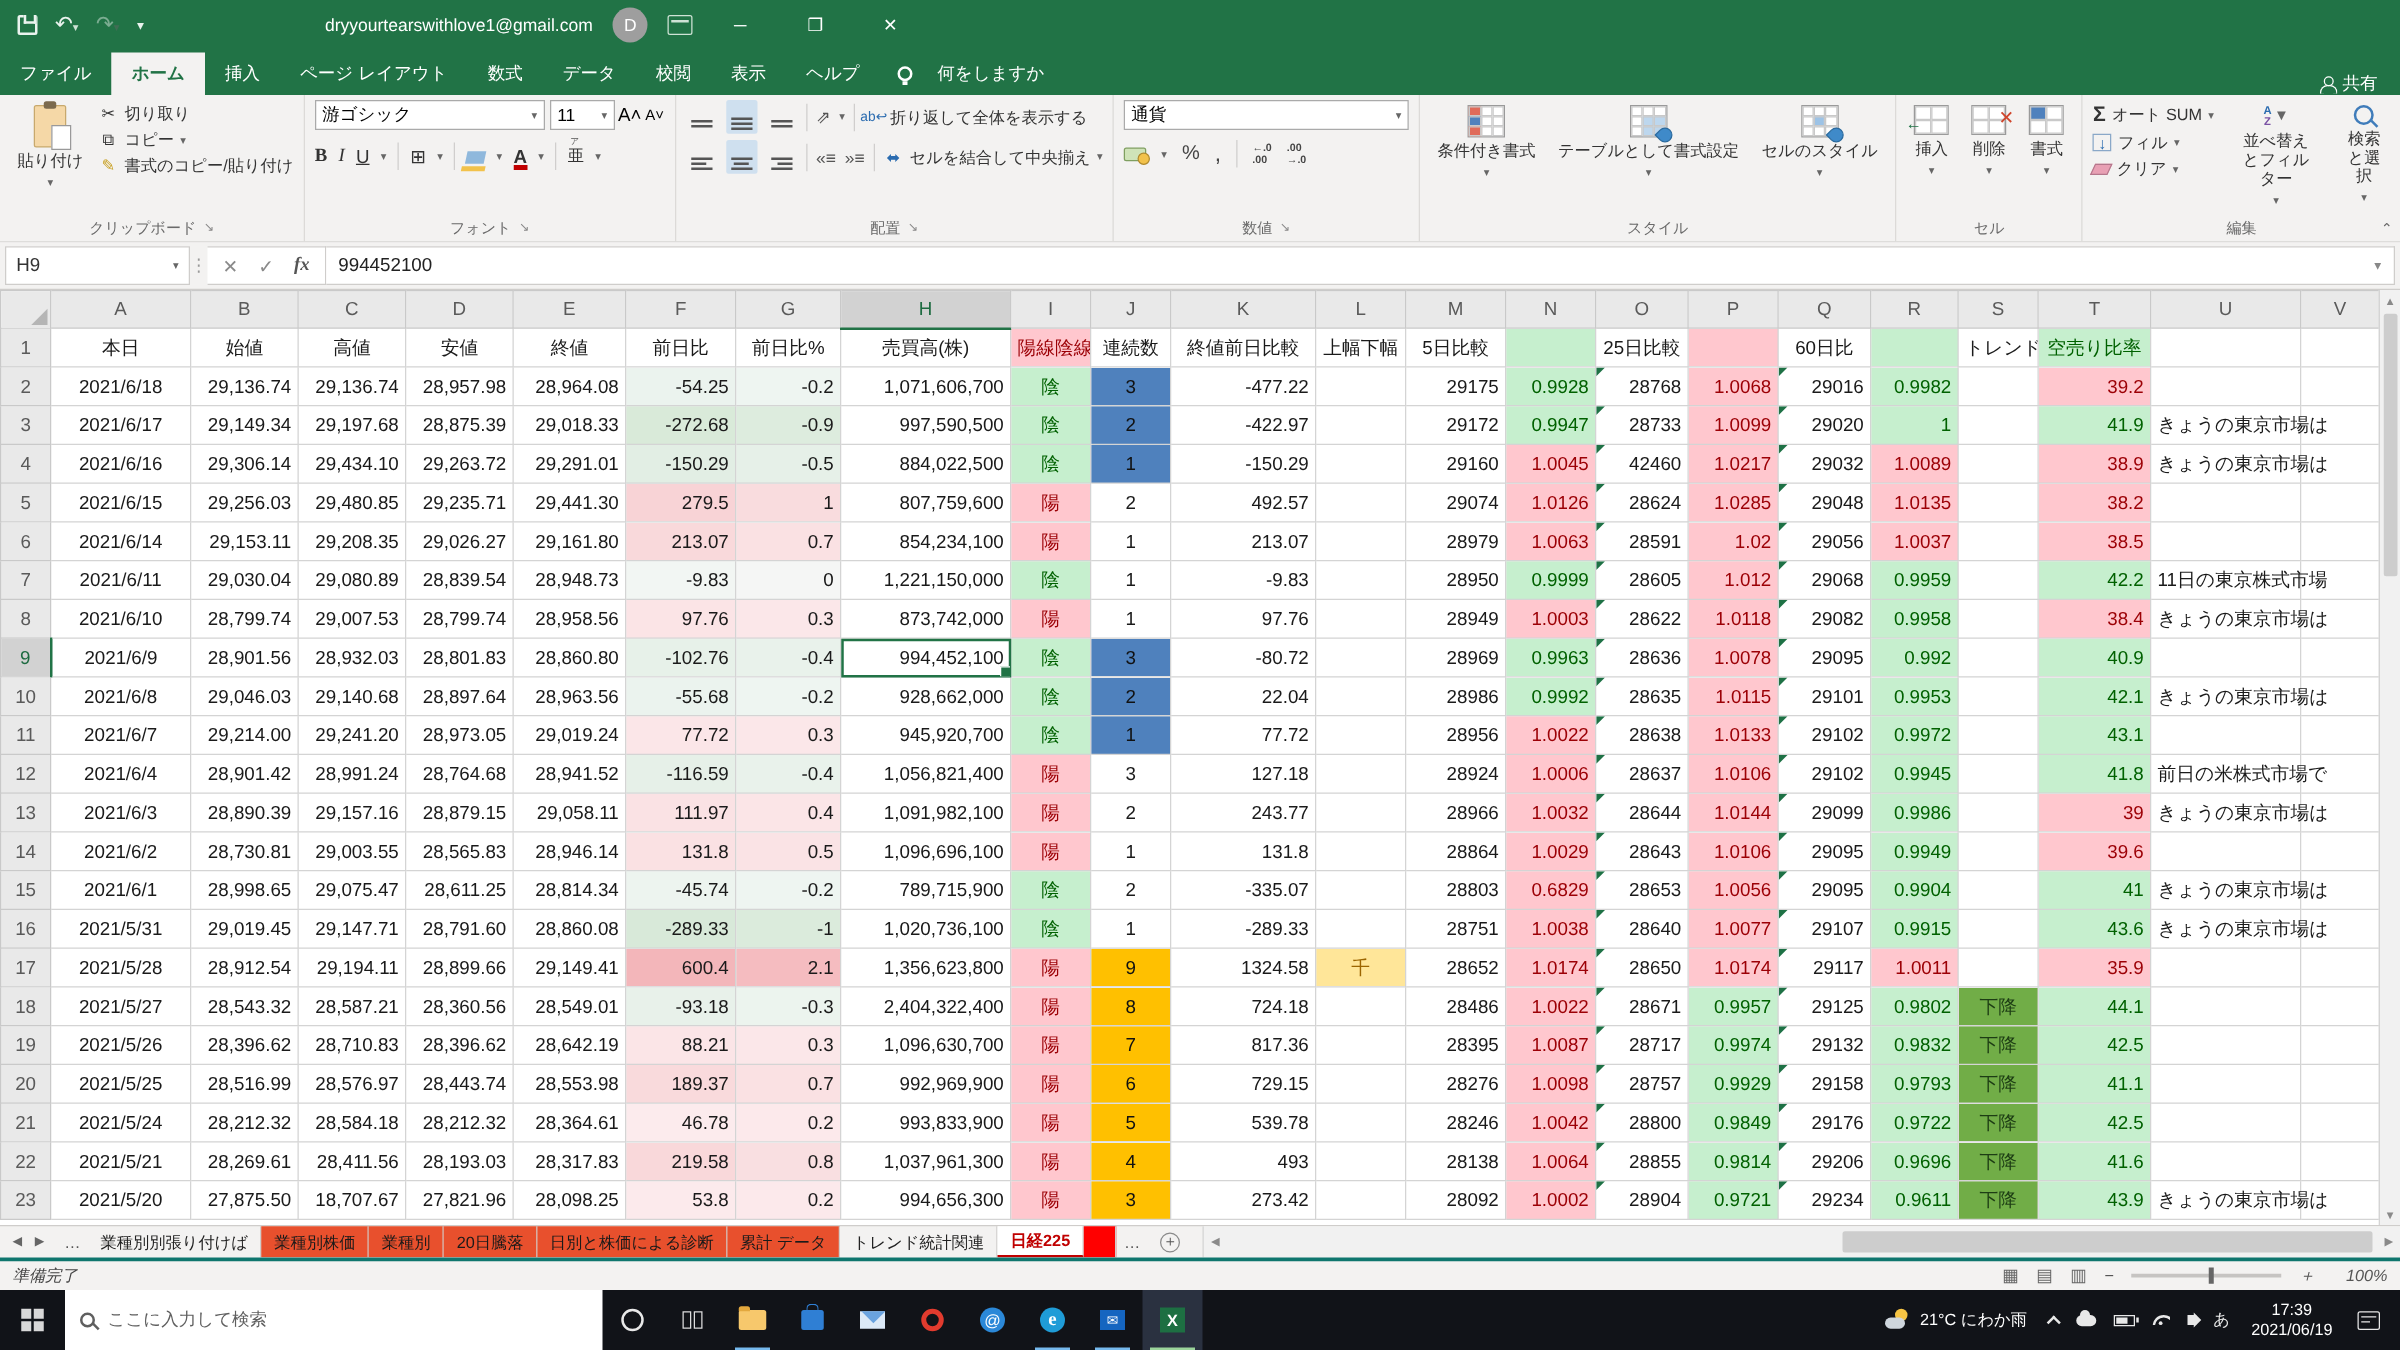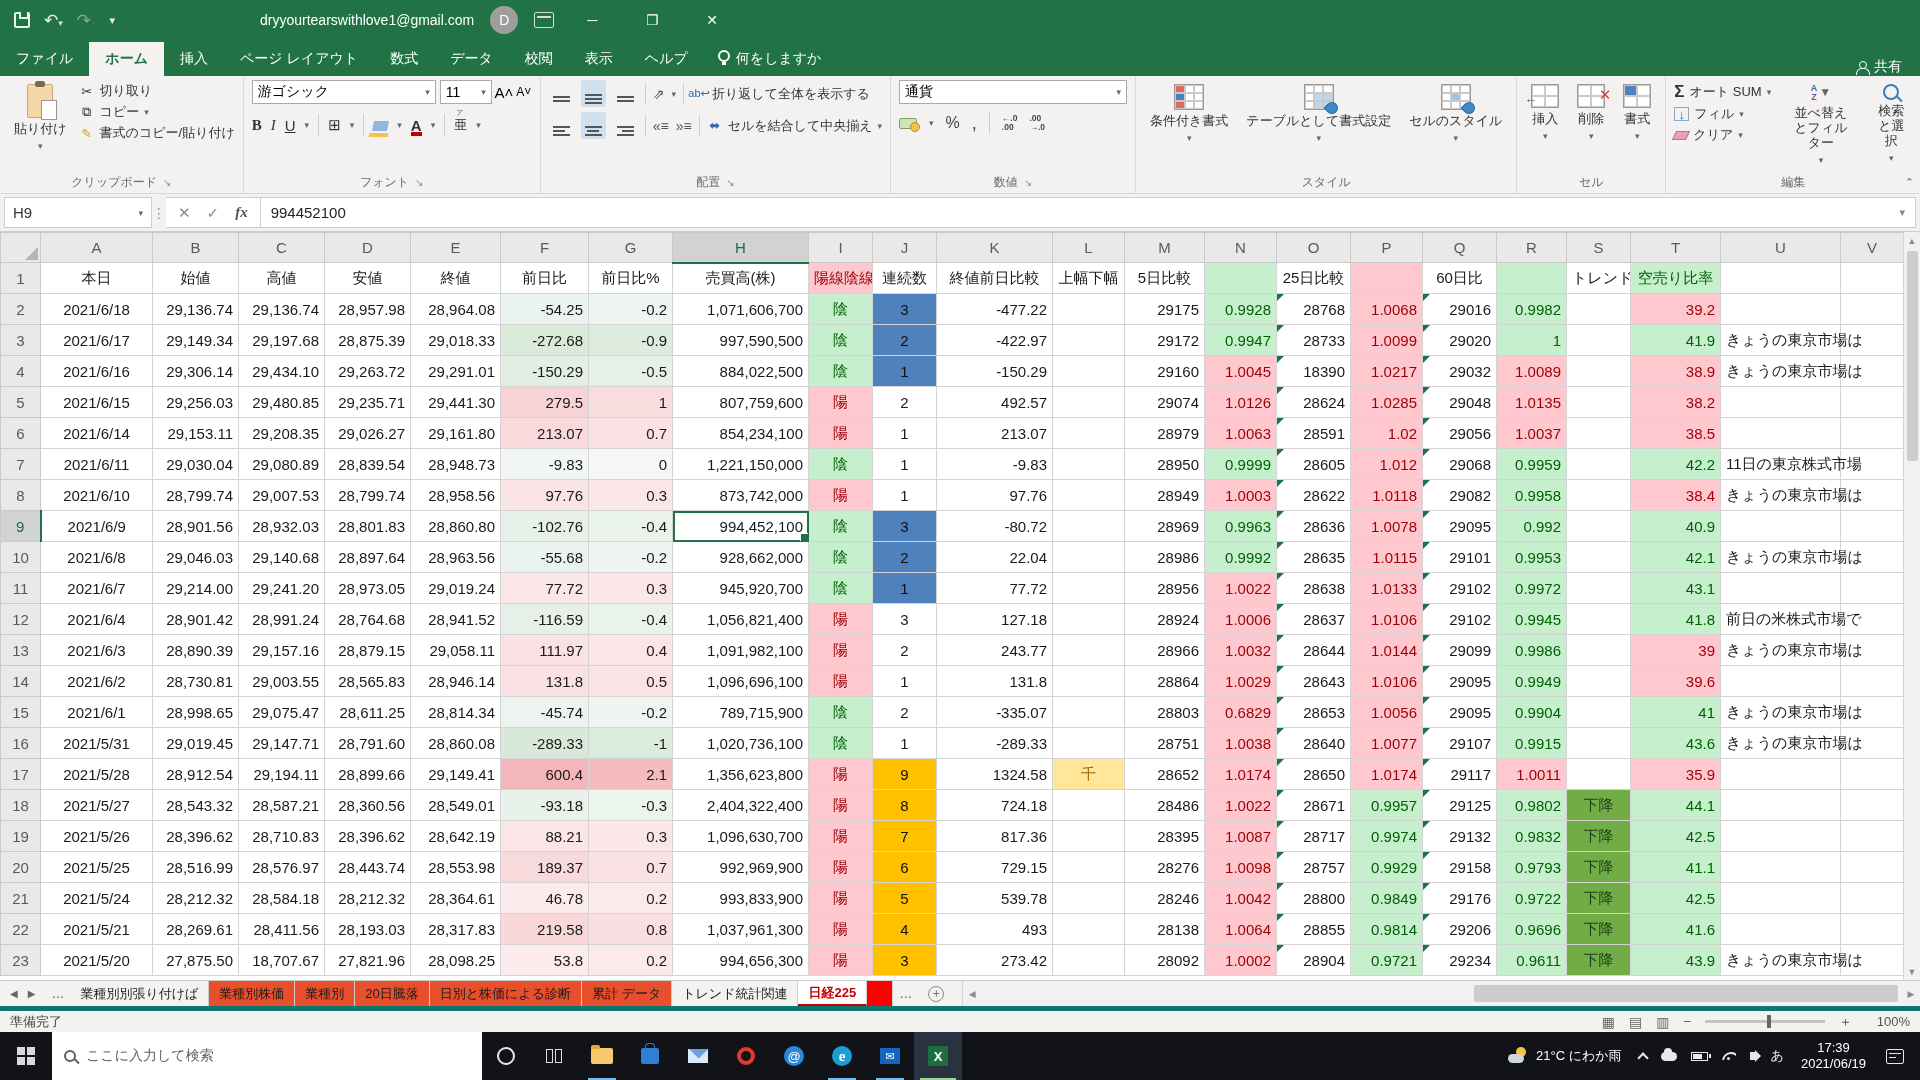--- a/index.html
+++ b/index.html
@@ -19,21 +19,21 @@
   .account { font-size:14px; }
   .avatar { width:28px; height:28px; border-radius:50%; background:#9e9e9e; color:#fff; display:flex; align-items:center; justify-content:center; font-size:14px; }
   .winbtn { width:44px; height:40px; display:flex; align-items:center; justify-content:center; font-size:14px; color:#fff; }
   .ribbonopts { width:20px; height:16px; border:1px solid #cfe3d6; border-radius:2px; position:relative; }
   .ribbonopts:after{ content:""; position:absolute; left:2px; top:3px; right:2px; border-top:2px solid #cfe3d6; }
 
   
   .ribbontabs { height:36px; background:#217346; display:flex; align-items:flex-end; color:#fff; flex:0 0 auto; }
   .rtab { padding:8px 16px; font-size:14px; cursor:default; }
   .rtab.active { background:#f3f2f1; color:#217346; font-weight:bold; }
-  .tellme { display:flex; gap:6px; padding:8px 14px; }
+  .tellme { display:flex; align-items:center; gap:20px; padding:8px 14px; }
   .bulb { width:12px; height:12px; border:2px solid #fff; border-radius:50%; position:relative; }
   .bulb:after { content:""; position:absolute; left:2px; bottom:-5px; width:4px; height:3px; background:#fff; }
   .share-top { margin-left:auto; display:flex; align-items:center; gap:6px; padding-right:18px; font-size:14px; }
   .person { width:12px; height:12px; position:relative; }
   .person:before { content:""; position:absolute; top:0; left:3px; width:6px; height:6px; border:1.5px solid #fff; border-radius:50%; }
   .person:after { content:""; position:absolute; bottom:-2px; left:0; width:12px; height:6px; border:1.5px solid #fff; border-bottom:none; border-radius:6px 6px 0 0; }
 
   
   .ribbon { height:118px; background:#f3f2f1; border-bottom:1px solid #d8d6d4; display:flex; flex:0 0 auto; }
   .rgroup { display:flex; flex-direction:column; border-right:1px solid #dcdad8; padding:4px 8px 0 8px; position:relative; }
@@ -140,21 +140,21 @@
   .stab.active { background:#fff; color:#c00000; font-weight:bold; border-bottom:2px solid #c00000; }
   .stab.ellipsis { color:#555; border-right:none; padding:0 6px; }
   .stab.add { border:none; color:#555; }
   .addcirc { width:16px; height:16px; border:1px solid #8a8a8a; border-radius:50%; display:flex; align-items:center; justify-content:center; font-size:12px; color:#555; }
   .hscroll { flex:1; display:flex; align-items:center; margin-left:8px; background:#f1f1f1; border-left:1px solid #d4d4d4; }
   .hscroll .arr { width:18px; color:#8a8a8a; font-size:9px; text-align:center; }
   .htrack { flex:1; height:100%; position:relative; }
   .hthumb { position:absolute; right:4px; top:4px; height:17px; width:46%; background:#cdcdcd; border-radius:2px; }
 
   
-  .statusbar { height:26px; background:#f3f2f1; border-top:5px solid #0f766e; display:flex; align-items:center; padding:0 10px; color:#444; font-size:13px; flex:0 0 auto; }
+  .statusbar { height:26px; background:#f3f2f1; border-top:3px solid #0f766e; display:flex; align-items:center; padding:0 10px; color:#444; font-size:13px; flex:0 0 auto;font-style:italic; }
   .statusright { margin-left:auto; display:flex; align-items:center; gap:14px; color:#555; }
   .viewic { font-size:14px; color:#666; }
   .zoomtrack { width:120px; height:3px; background:#c6c4c2; position:relative; }
   .zoomknob { position:absolute; left:52%; top:-5px; width:4px; height:13px; background:#666; }
   .zoompct { width:44px; text-align:right; }
 
   
   .taskbar { height:48px; background:#111318; display:flex; align-items:stretch; color:#fff; flex:0 0 auto; }
   .startbtn { width:52px; display:flex; align-items:center; justify-content:center; }
   .winlogo { display:grid; grid-template-columns:8px 8px; grid-template-rows:8px 8px; gap:1.5px; }
@@ -703,21 +703,21 @@
             <td class="al-right"><span>29,291.01</span></td>
             <td class="al-right" style="background:#e2eee4"><span>-150.29</span></td>
             <td class="al-right" style="background:#e6f0e8"><span>-0.5</span></td>
             <td class="al-right"><span>884,022,500</span></td>
             <td class="al-center s-g"><span>陰</span></td>
             <td class="al-center s-blue"><span>1</span></td>
             <td class="al-right"><span>-150.29</span></td>
             <td class="al-center"><span></span></td>
             <td class="al-right"><span>29160</span></td>
             <td class="al-right s-p"><span>1.0045</span></td>
-            <td class="al-right tri"><span>18390</span></td>
+            <td class="al-right tri"><span>42460</span></td>
             <td class="al-right s-p"><span>1.0217</span></td>
             <td class="al-right tri"><span>29032</span></td>
             <td class="al-right s-p"><span>1.0089</span></td>
             <td class="al-center"><span></span></td>
             <td class="al-right s-p"><span>38.9</span></td>
             <td class="al-left spill"><span>きょうの東京市場は</span></td>
             <td class="al-left"><span></span></td>
           </tr>
           <tr>
             <th class="">5</th>

